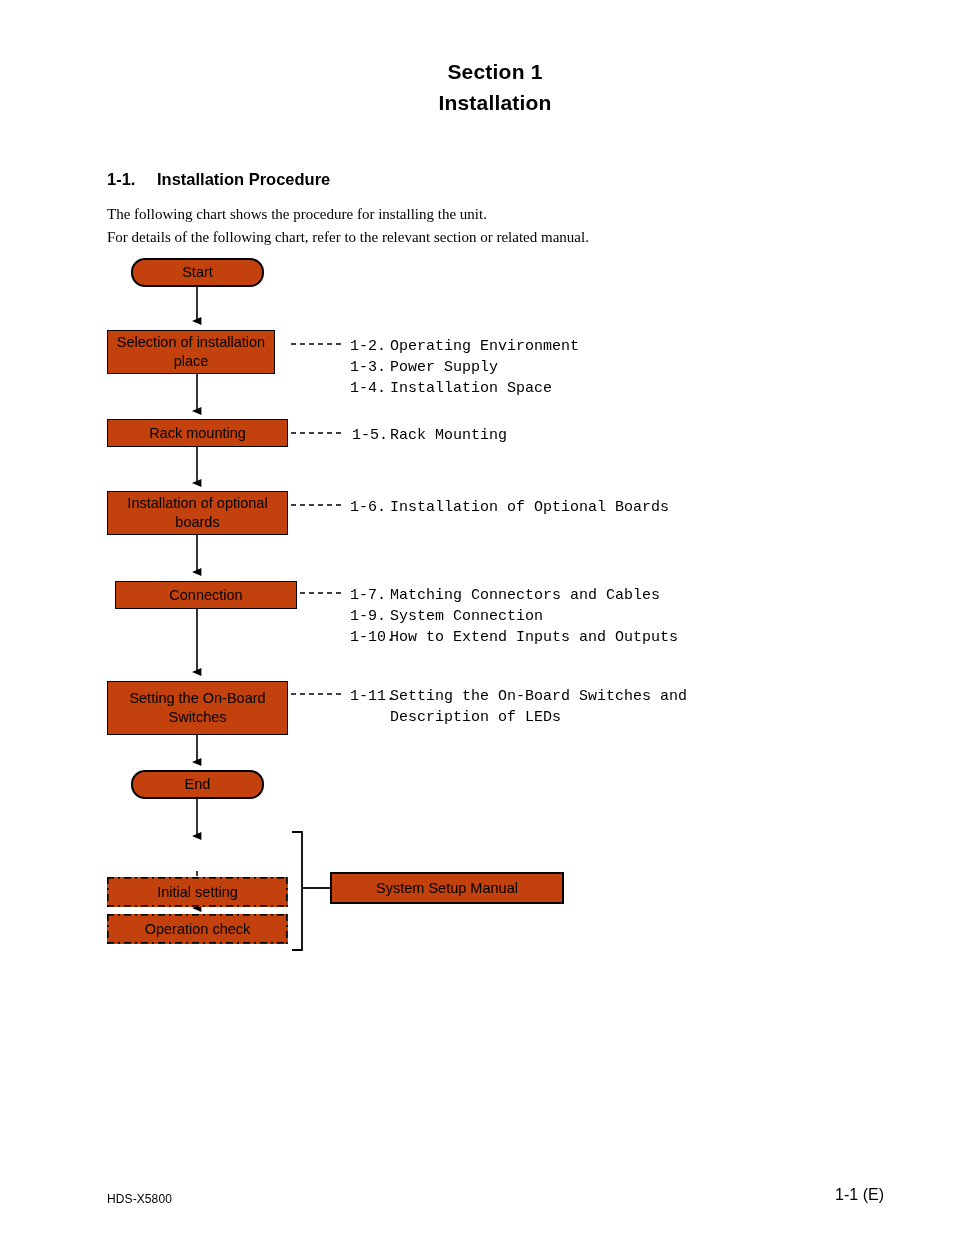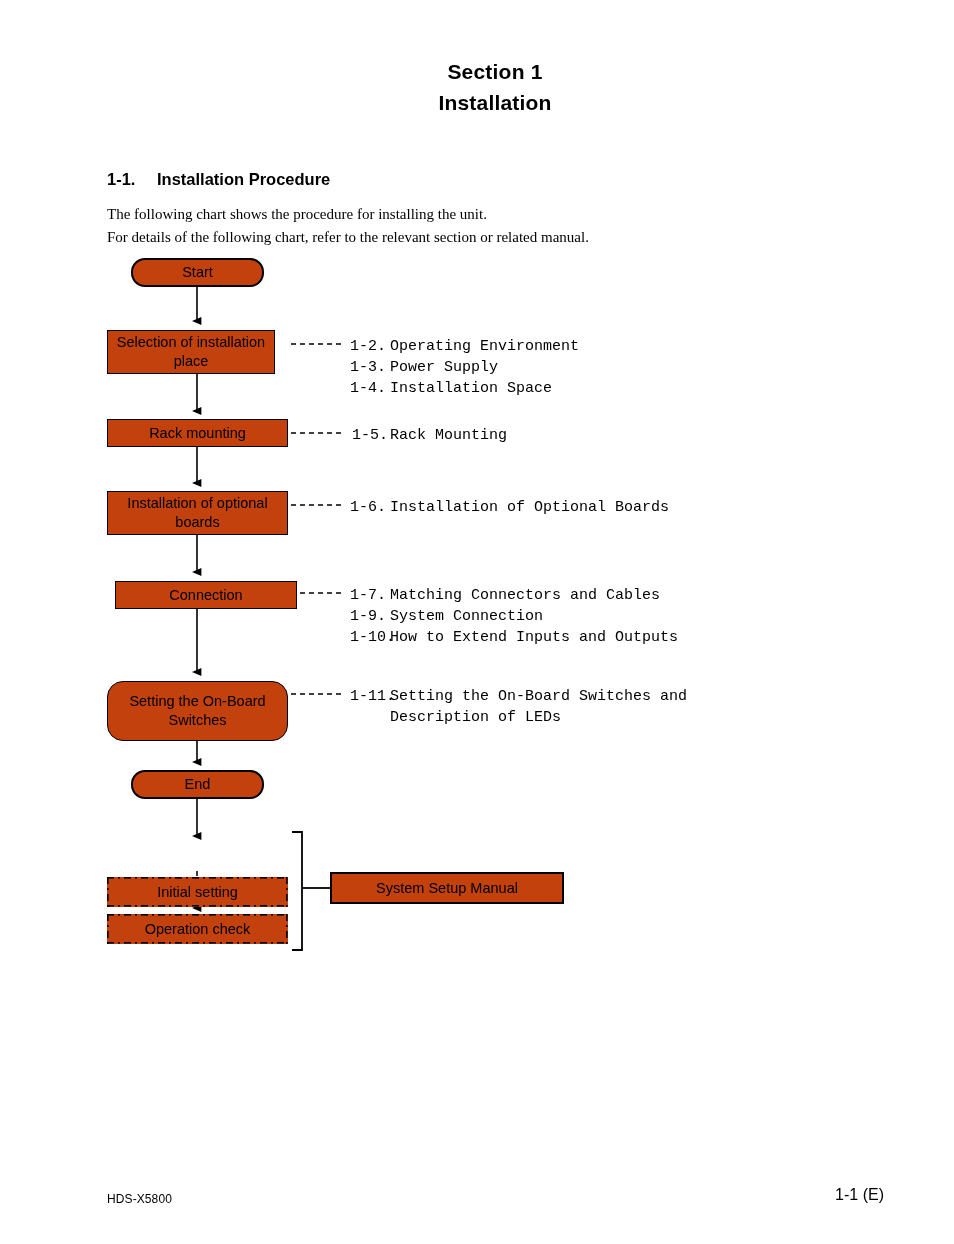--- a/index.html
+++ b/index.html
@@ -200,21 +200,21 @@
 </div>
 
 <div class="node process" style="left:107px; top:491px; width:181px; height:44px; padding:0 8px;">
   <span>Installation of optional boards</span>
 </div>
 
 <div class="node process" style="left:107px; top:581px; width:182px; height:28px;margin-left:8px;">
   <span>Connection</span>
 </div>
 
-<div class="node process" style="left:107px; top:681px; width:181px; height:60px; padding:0 8px;border-radius:16px;">
+<div class="node process" style="left:107px; top:681px; width:181px; height:54px; padding:0 8px;">
   <span>Setting the On-Board Switches</span>
 </div>
 
 <div class="node terminator" style="left:131px; top:770px; width:133px; height:29px;">
   <span>End</span>
 </div>
 
 <div class="node dashdot" style="left:107px; top:841px; width:181px; height:30px;margin-top:36px;">
   <span>Initial setting</span>
 </div>

